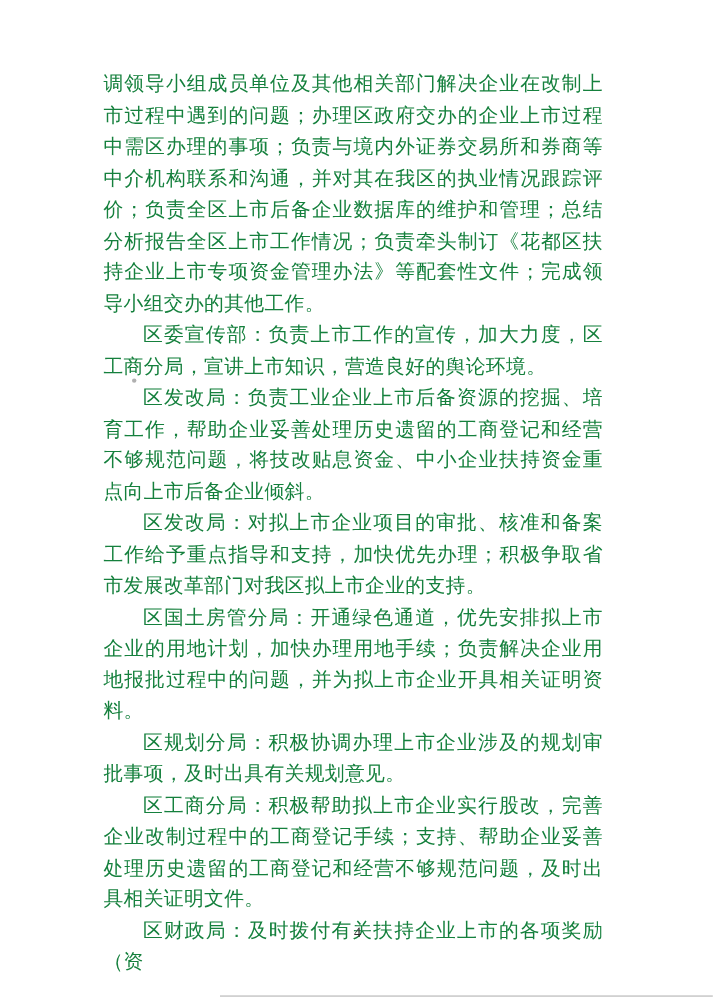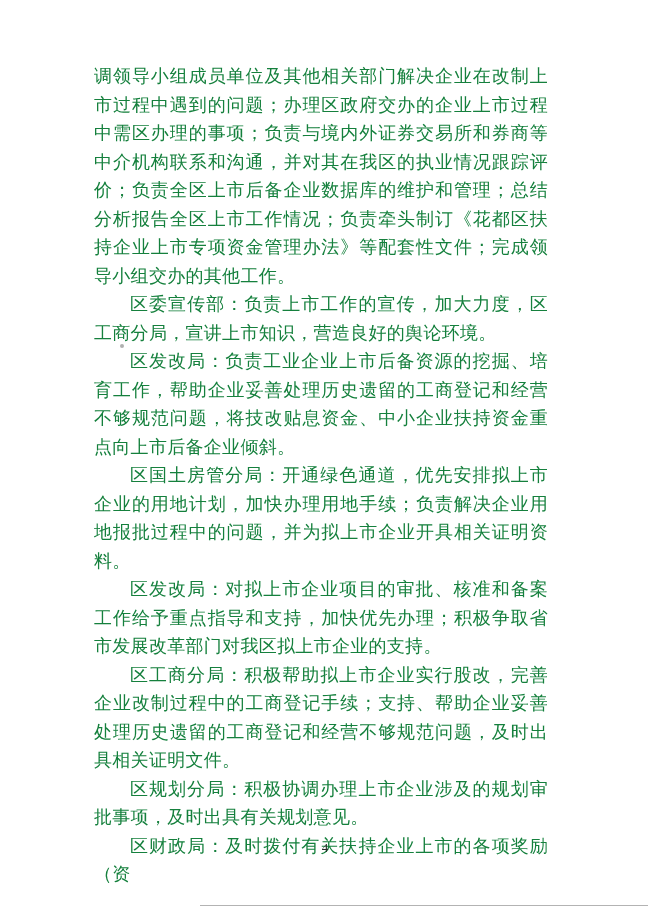--- a/index.html
+++ b/index.html
@@ -74,27 +74,27 @@
 <div class="scan-page">
 
   <div class="content">
 
     <p class="continuation"><span class="lead"></span><span>调领导小组成员单位及其他相关部门解决企业在改制上市过程中遇到的问题；办理区政府交办的企业上市过程中需区办理的事项；负责与境内外证券交易所和券商等中介机构联系和沟通，并对其在我区的执业情况跟踪评价；负责全区上市后备企业数据库的维护和管理；总结分析报告全区上市工作情况；负责牵头制订《花都区扶持企业上市专项资金管理办法》等配套性文件；完成领导小组交办的其他工作。</span></p>
 
     <p><span class="lead">区委宣传部：</span><span>负责上市工作的宣传，加大力度，区工商分局，宣讲上市知识，营造良好的舆论环境。</span></p>
 
     <p><span class="lead">区发改局：</span><span>负责工业企业上市后备资源的挖掘、培育工作，帮助企业妥善处理历史遗留的工商登记和经营不够规范问题，将技改贴息资金、中小企业扶持资金重点向上市后备企业倾斜。</span></p>
 
+    <p><span class="lead">区发改局：</span><span>对拟上市企业项目的审批、核准和备案工作给予重点指导和支持，加快优先办理；积极争取省市发展改革部门对我区拟上市企业的支持。</span></p>
+
     <p><span class="lead">区国土房管分局：</span><span>开通绿色通道，优先安排拟上市企业的用地计划，加快办理用地手续；负责解决企业用地报批过程中的问题，并为拟上市企业开具相关证明资料。</span></p>
 
-    <p><span class="lead">区发改局：</span><span>对拟上市企业项目的审批、核准和备案工作给予重点指导和支持，加快优先办理；积极争取省市发展改革部门对我区拟上市企业的支持。</span></p>
+    <p><span class="lead">区规划分局：</span><span>积极协调办理上市企业涉及的规划审批事项，及时出具有关规划意见。</span></p>
 
     <p><span class="lead">区工商分局：</span><span>积极帮助拟上市企业实行股改，完善企业改制过程中的工商登记手续；支持、帮助企业妥善处理历史遗留的工商登记和经营不够规范问题，及时出具相关证明文件。</span></p>
-
-    <p><span class="lead">区规划分局：</span><span>积极协调办理上市企业涉及的规划审批事项，及时出具有关规划意见。</span></p>
 
     <p><span class="lead">区财政局：</span><span>及时拨付有关扶持企业上市的各项奖励（资</span></p>
 
   </div>
 
   <div class="artifact-dot"></div>
 
   <div class="page-number">4</div>
 
   <div class="artifact-bottom-line"></div>

